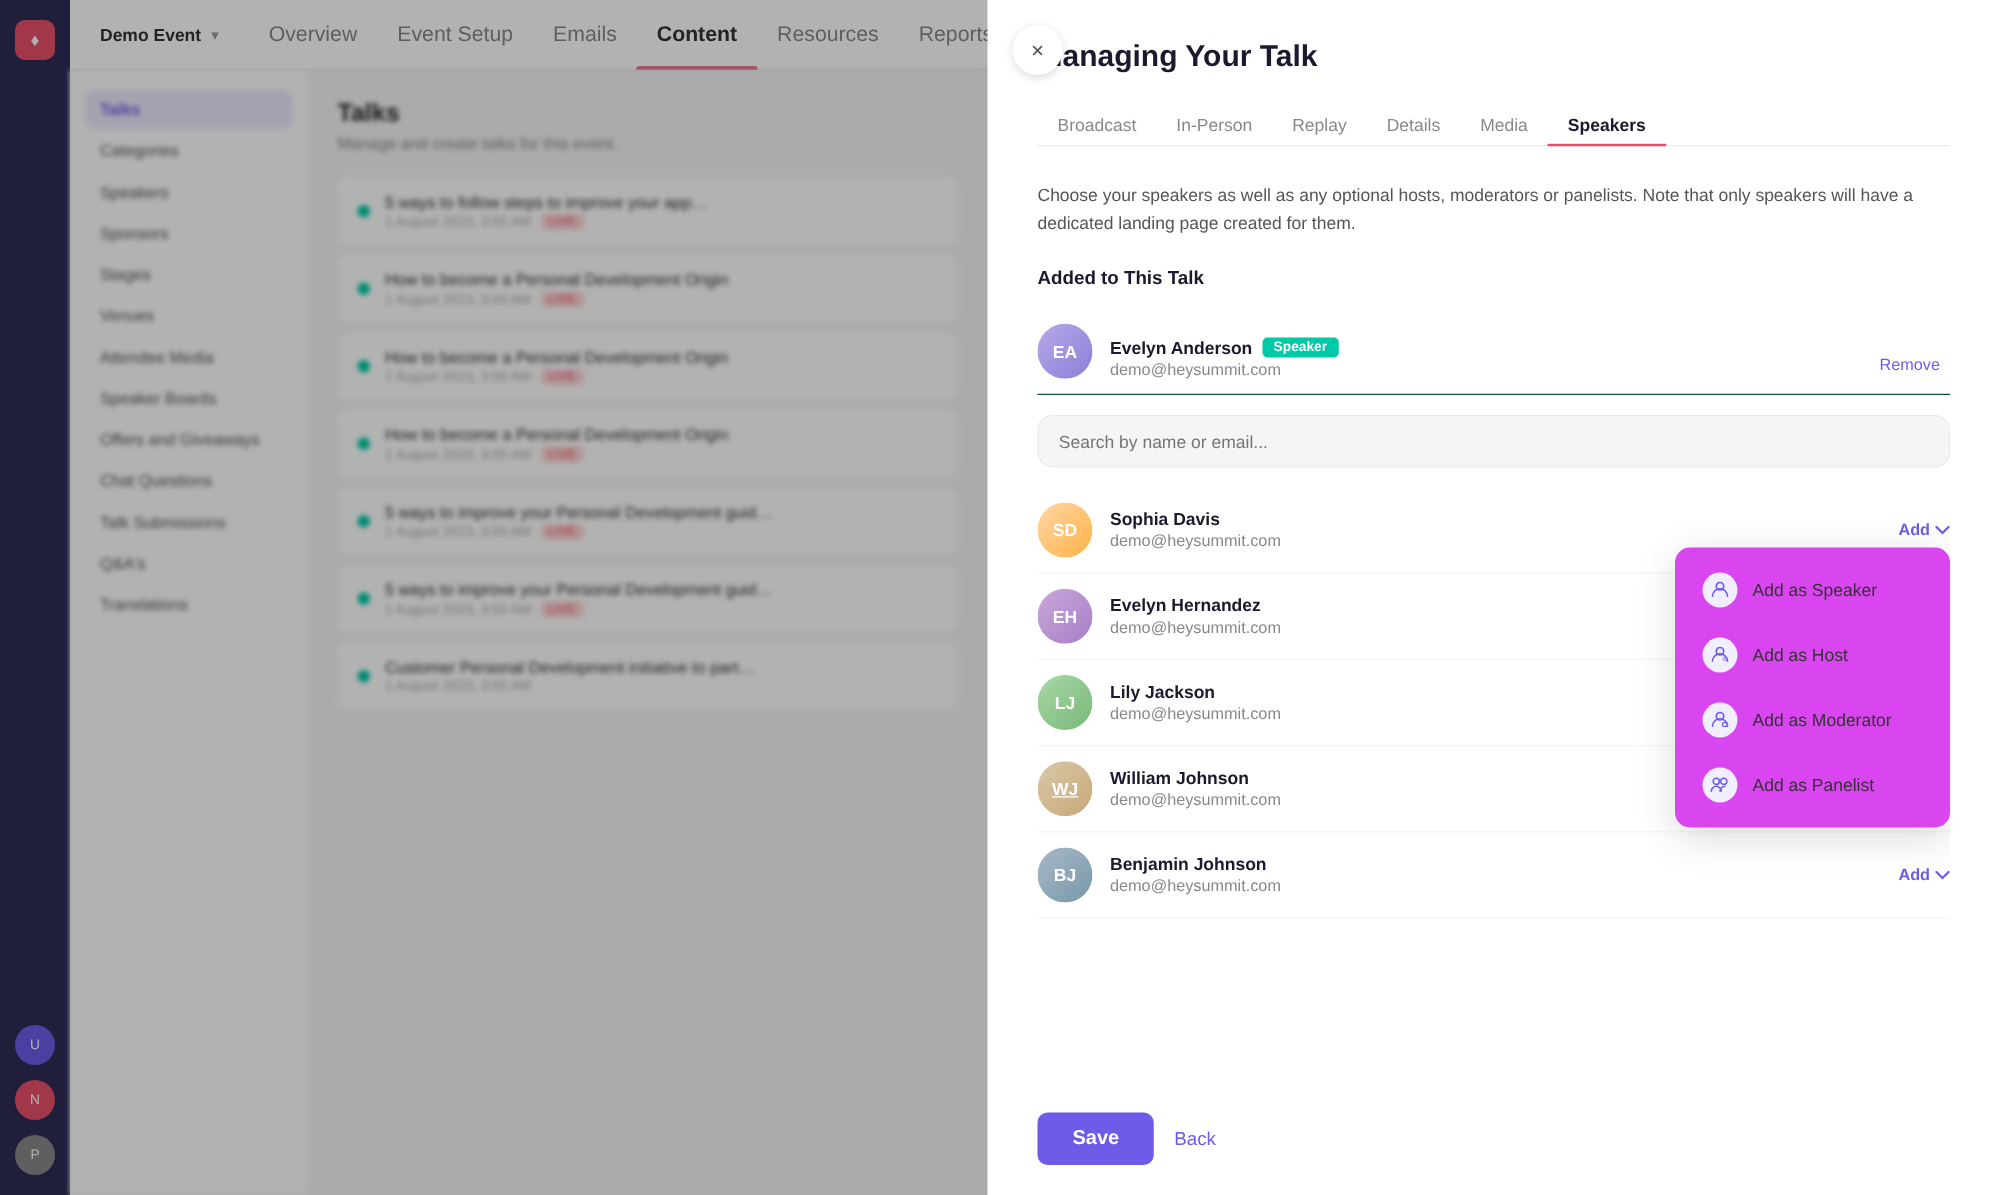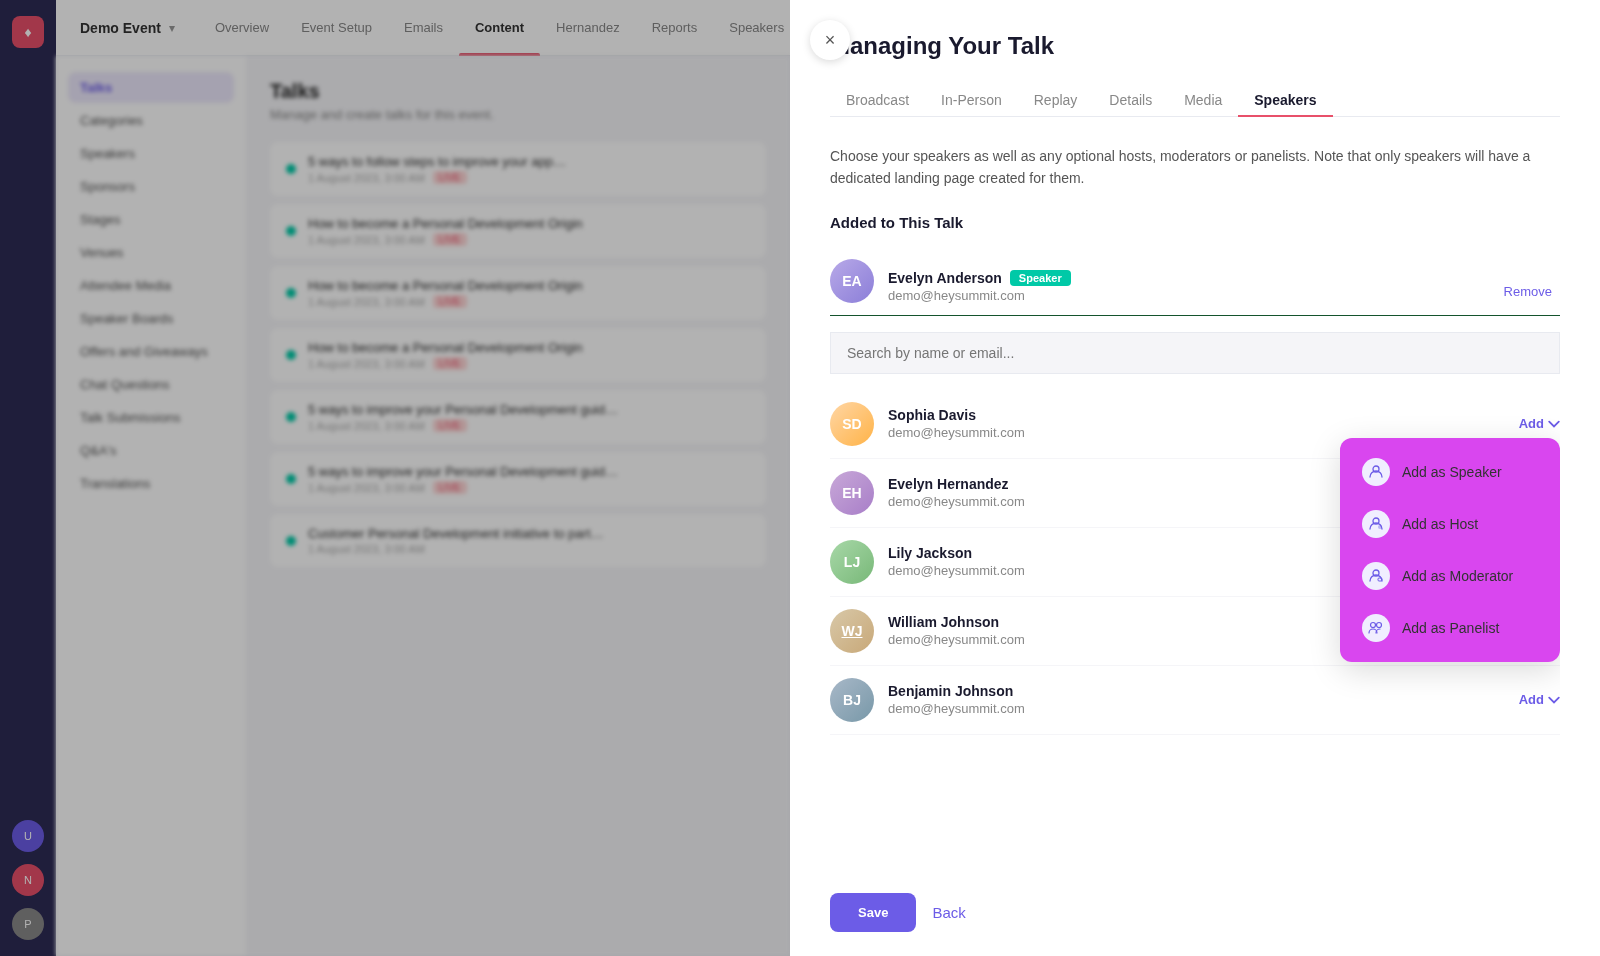--- a/index.html
+++ b/index.html
@@ -43,21 +43,21 @@
       z-index: 2;
       display: flex; align-items: center; padding: 0 24px; gap: 0;
       border-bottom: 1px solid #e8eaf0;
     }
     .topnav-title {
       font-size: 14px; font-weight: 600; color: #333; margin-right: 8px;
     }
     .topnav-chevron { color: #999; font-size: 12px; margin-right: 24px; }
     .topnav-tabs { display: flex; gap: 0; }
     .topnav-tab {
-      font-size: 13px; color: #888; padding: 0 16px; height: 56px;
+      font-size: 17px; color: #888; padding: 0 16px; height: 56px;
       display: flex; align-items: center; cursor: pointer; position: relative;
     }
     .topnav-tab.active { color: #333; font-weight: 600; }
     .topnav-tab.active::after {
       content: ''; position: absolute; bottom: 0; left: 0; right: 0; height: 3px;
       background: #e8506a; border-radius: 2px 2px 0 0;
     }
 
     
     .main-content {
@@ -161,21 +161,21 @@
       padding: 2px 9px; border-radius: 4px;
     }
     .person-email { font-size: 13px; color: #888; margin-top: 2px; }
     .remove-btn {
       color: #6c5ce7; font-size: 13px; font-weight: 500; cursor: pointer;
       border: none; background: none; padding: 4px 8px;
     }
 
     
     .search-box {
-      background: #f5f5f8; border: 1px solid #e8eaf0; border-radius: 0;
+      background: #f5f5f8; border: 1px solid #e8eaf0; border-radius: 12px;
       padding: 12px 16px; font-size: 14px; color: #333; width: 100%;
       outline: none; margin-bottom: 16px;
     }
 
     
     .person-list-item {
       display: flex; align-items: center; gap: 14px; padding: 12px 0;
       border-bottom: 1px solid #f5f5f8; position: relative;
     }
     .add-btn {
@@ -203,21 +203,21 @@
       flex-shrink: 0;
     }
 
     
     .panel-footer {
       margin-top: auto; padding: 24px 0;
       display: flex; align-items: center; gap: 16px;
     }
     .save-btn {
       background: #6c5ce7; color: white; border: none; border-radius: 8px;
-      padding: 12px 28px; font-size: 13px; font-weight: 600; cursor: pointer;
+      padding: 12px 28px; font-size: 16px; font-weight: 600; cursor: pointer;
     }
     .back-btn {
       color: #6c5ce7; font-size: 15px; font-weight: 500;
       border: none; background: none; cursor: pointer;
     }
 
     .avatar-ea {
       background: linear-gradient(135deg, #b8a9e8, #8b7ed8);
     }
     .avatar-sd {
@@ -254,21 +254,21 @@
 </div>
 
 <div class="topnav">
   <span class="topnav-title">Demo Event</span>
   <span class="topnav-chevron">▾</span>
   <div class="topnav-tabs">
     <div class="topnav-tab">Overview</div>
     <div class="topnav-tab">Event Setup</div>
     <div class="topnav-tab">Emails</div>
     <div class="topnav-tab active">Content</div>
-    <div class="topnav-tab">Hernandez</div>
+    <div class="topnav-tab">Resources</div>
     <div class="topnav-tab">Reports</div>
     <div class="topnav-tab">Speakers</div>
   </div>
 </div>
 
 <div class="main-content">
   <div class="left-sidebar">
     <div class="left-sidebar-item active">Talks</div>
     <div class="left-sidebar-item">Categories</div>
     <div class="left-sidebar-item">Speakers</div>

